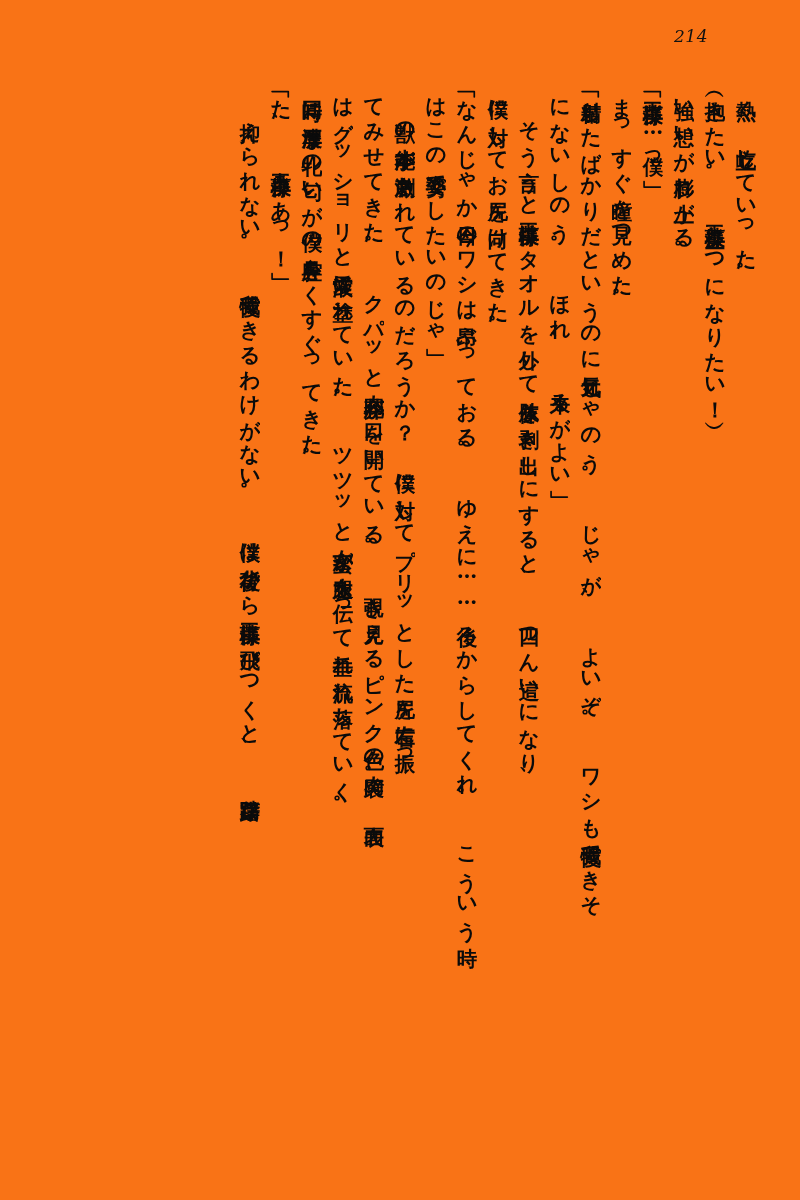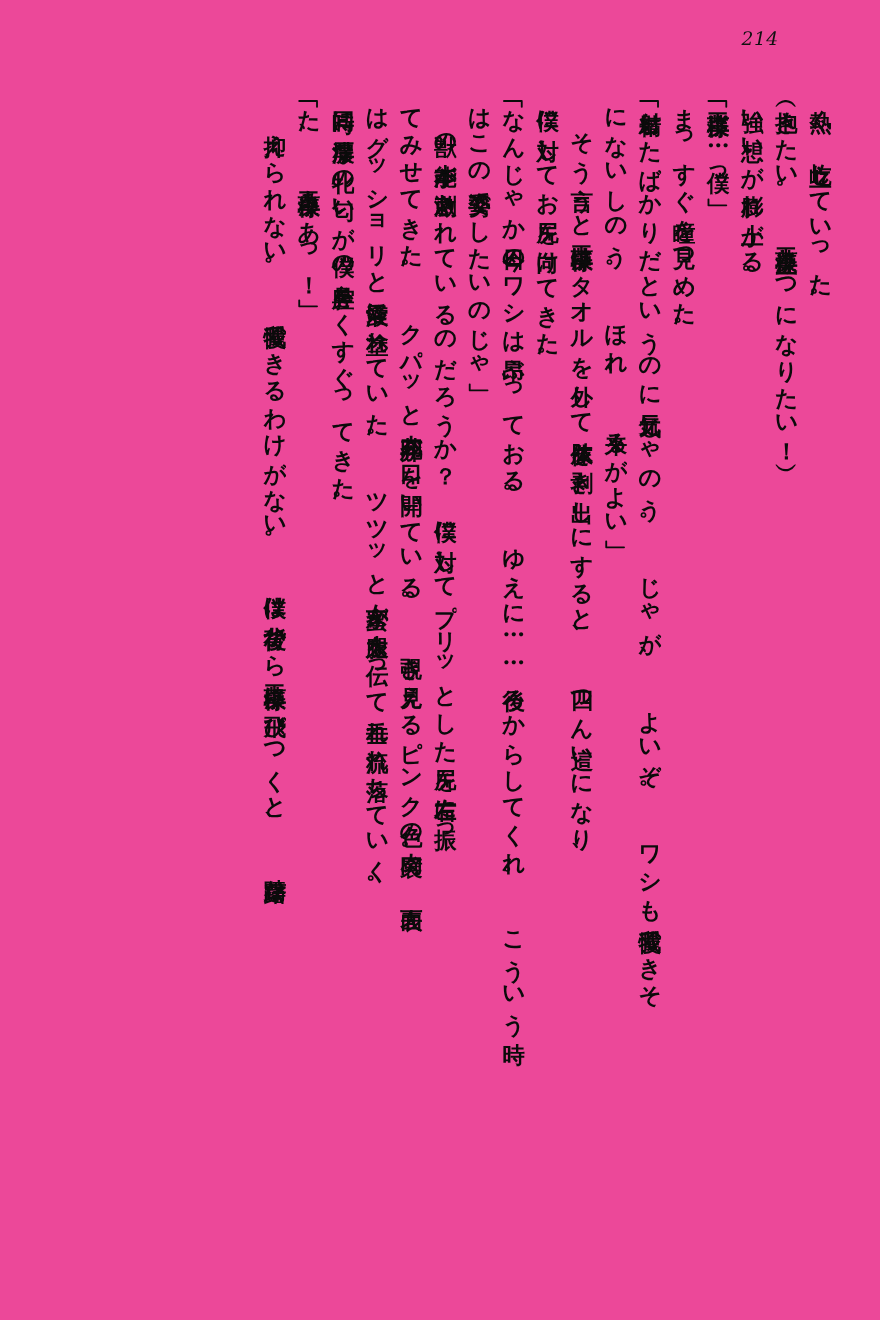--- a/index.html
+++ b/index.html
@@ -11,21 +11,21 @@
     width: 800px;
     height: 1200px;
     overflow: hidden;
     font-family: "DejaVu Serif", "Liberation Serif", serif;
     color: #0a0a0a;
   }
   #page {
     position: relative;
     width: 800px;
     height: 1200px;
-    background: #ec4899;
+    background: #f97316;
   }
   #page-number {
     position: absolute;
     top: 26px;
     right: 92px;
     font-size: 17px;
     font-family: "DejaVu Serif", "Liberation Serif", serif;
     font-style: italic;
     letter-spacing: 0.5px;
     color: #111;

